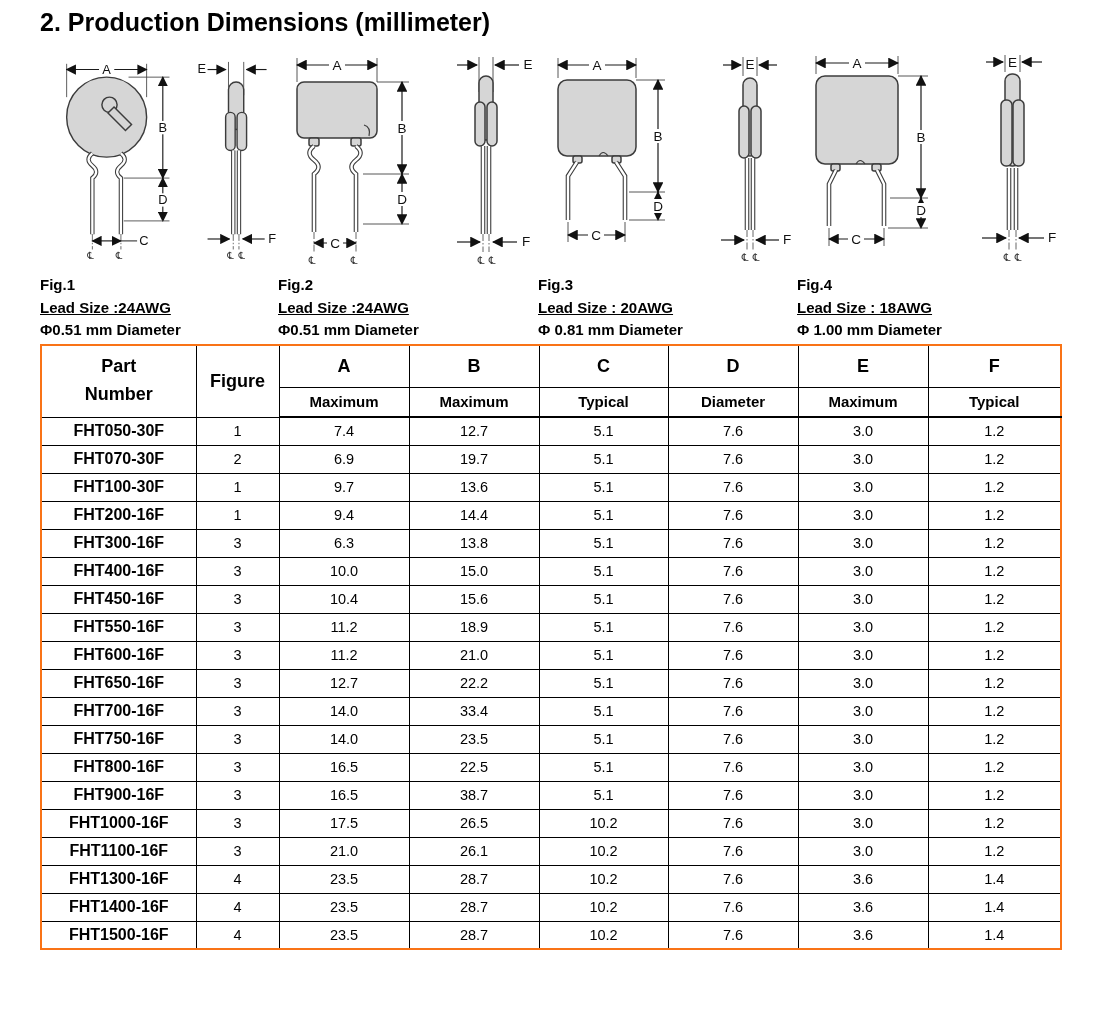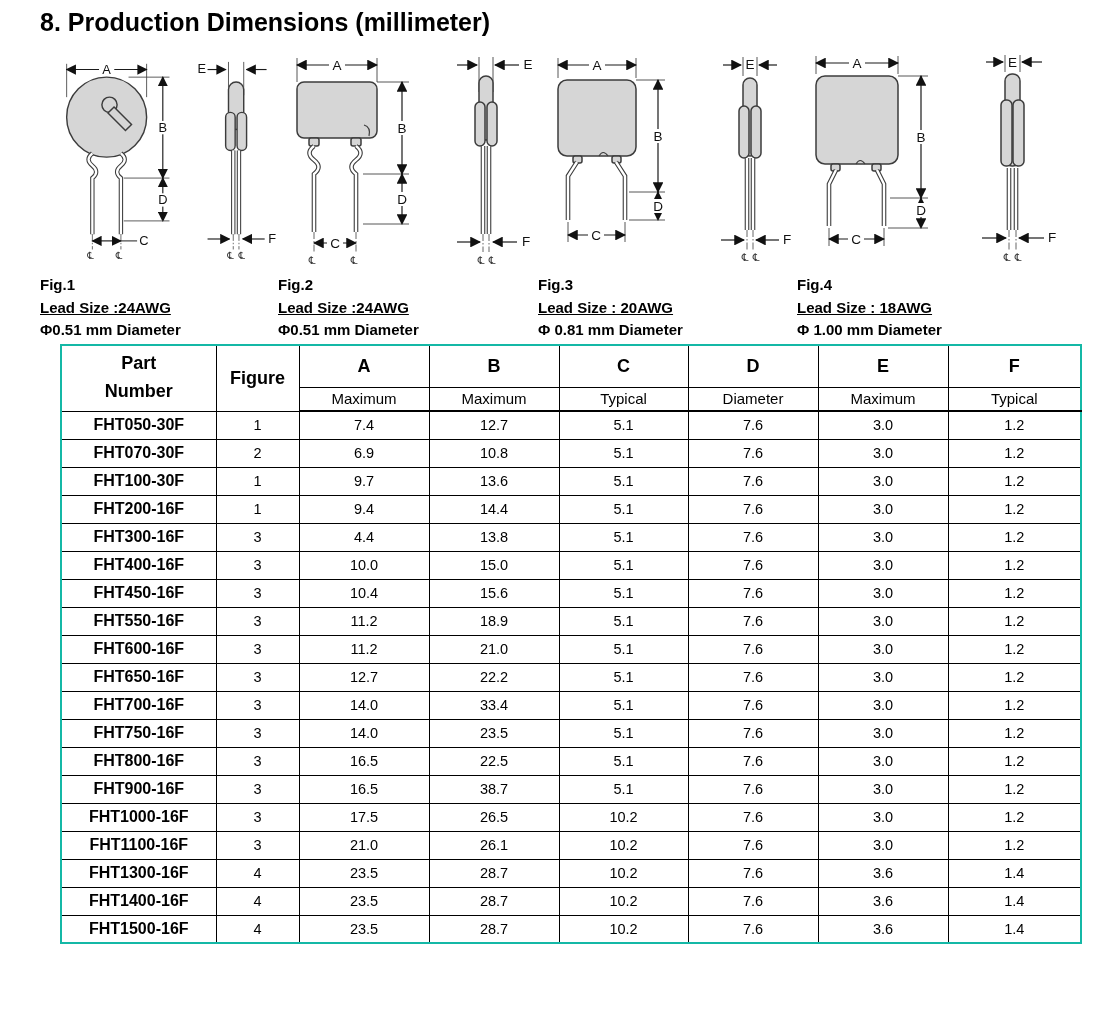--- a/index.html
+++ b/index.html
@@ -29,23 +29,23 @@
 
   table.dims {
     position:absolute; left:40px; top:344px;
     border-collapse:collapse; table-layout:fixed; width:1020px;
     font-size:15px;
   }
   table.dims th, table.dims td {
     border:1px solid #000; text-align:center; vertical-align:middle;
     padding:0 2px; overflow:hidden;
   }
-  table.dims { border:2px solid #14b8a6;margin-left:20px; }
+  table.dims { border:2px solid #f97316; }
   tr.hdr-letters th { font-size:18px; font-weight:bold; height:42px; }
-  tr.hdr-specs th  { font-size:15px; font-weight:normal; height:24px; border-bottom:2px solid #000; }
+  tr.hdr-specs th  { font-size:15px; font-weight:bold; height:30px; border-bottom:2px solid #000; }
   th.h-part { font-size:17px; font-weight:bold; white-space:pre-line; line-height:1.55; border-bottom:2px solid #000; }
   th.h-figure { font-size:17px; font-weight:bold; border-bottom:2px solid #000; }
   tbody.t-dim td { height:28px; }
   td.c-part { font-weight:bold; font-size:16px; }
   td.c-num { font-weight:normal; font-size:14.5px; }
 
   
   .fig-svg text { font-family:"Liberation Sans", sans-serif; font-size:13.5px; fill:#111; }
   .fig-svg text.cl { font-family:"DejaVu Sans", sans-serif; font-size:10.5px; fill:#333; }
   .bodyp { fill:#d6d6d6; stroke:#3c3c3c; stroke-width:1.5; }
@@ -55,21 +55,21 @@
   .cline{ stroke:#555; stroke-width:0.9; fill:none; stroke-dasharray:7 2 1.5 2; }
   .lego { stroke:#3c3c3c; stroke-width:4.6; fill:none; }
   .legi { stroke:#ffffff; stroke-width:2.4; fill:none; }
   .lbox { fill:#ffffff; }
 </style>
 </head>
 <body>
 
 <div class="page">
 
-  <div class="title">8. Production Dimensions (millimeter)</div>
+  <div class="title">2. Production Dimensions (millimeter)</div>
 
   <div class="figs-row">
 
     <div class="fig-cell">
       <svg class="fig-svg" viewBox="0 0 250 215">
         <defs>
           <marker id="f1a" viewBox="0 0 10 10" refX="9" refY="5" markerWidth="9" markerHeight="9" orient="auto-start-reverse">
             <path d="M0,0 L10,5 L0,10 z" fill="#111"></path>
           </marker>
         </defs>
@@ -397,21 +397,21 @@
           <td class="c-num">12.7</td>
           <td class="c-num">5.1</td>
           <td class="c-num">7.6</td>
           <td class="c-num">3.0</td>
           <td class="c-num">1.2</td>
         </tr>
         <tr>
           <td class="c-part">FHT070-30F</td>
           <td class="c-num">2</td>
           <td class="c-num">6.9</td>
-          <td class="c-num">10.8</td>
+          <td class="c-num">19.7</td>
           <td class="c-num">5.1</td>
           <td class="c-num">7.6</td>
           <td class="c-num">3.0</td>
           <td class="c-num">1.2</td>
         </tr>
         <tr>
           <td class="c-part">FHT100-30F</td>
           <td class="c-num">1</td>
           <td class="c-num">9.7</td>
           <td class="c-num">13.6</td>
@@ -426,21 +426,21 @@
           <td class="c-num">9.4</td>
           <td class="c-num">14.4</td>
           <td class="c-num">5.1</td>
           <td class="c-num">7.6</td>
           <td class="c-num">3.0</td>
           <td class="c-num">1.2</td>
         </tr>
         <tr>
           <td class="c-part">FHT300-16F</td>
           <td class="c-num">3</td>
-          <td class="c-num">4.4</td>
+          <td class="c-num">6.3</td>
           <td class="c-num">13.8</td>
           <td class="c-num">5.1</td>
           <td class="c-num">7.6</td>
           <td class="c-num">3.0</td>
           <td class="c-num">1.2</td>
         </tr>
         <tr>
           <td class="c-part">FHT400-16F</td>
           <td class="c-num">3</td>
           <td class="c-num">10.0</td>

